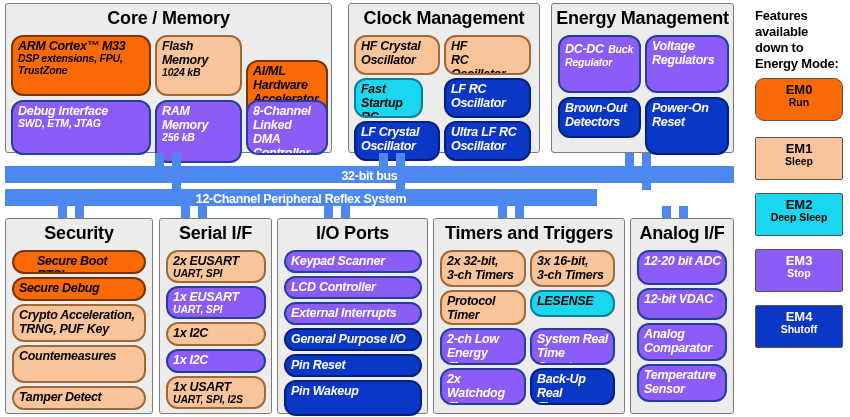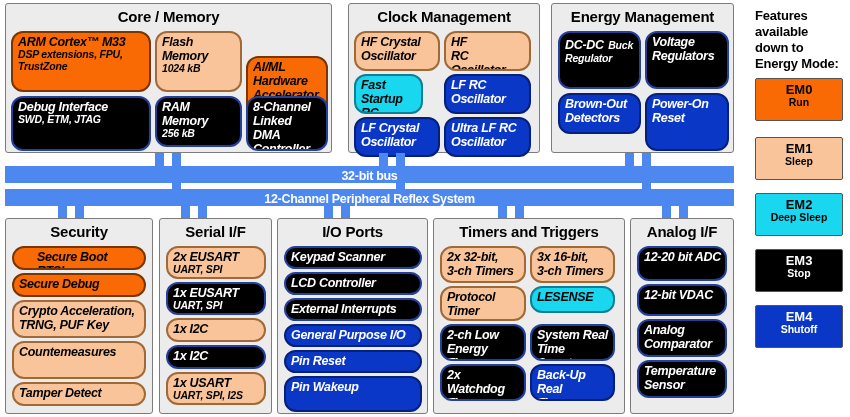--- a/index.html
+++ b/index.html
@@ -6,37 +6,37 @@
   body{
     width:850px;height:417px;position:relative;overflow:hidden;
     font-family:"Liberation Sans","DejaVu Sans",sans-serif;
     -webkit-font-smoothing:none;
   }
   .panel{
     position:absolute;background:#ececec;border:1px solid #7c7c7c;
     box-sizing:border-box;border-radius:3px;
   }
   .panel-title{
-    text-align:center;font-weight:bold;font-size:15px;color:#000;
+    text-align:center;font-weight:bold;font-size:18px;color:#000;
     padding-top:4px;padding-bottom:3px;letter-spacing:-0.2px;
   }
   .blocks{position:relative;}
   .blk{
     position:absolute;box-sizing:border-box;border:2px solid #0f172a;
     border-radius:12px;padding:2px 4px 0 5px;overflow:hidden;
     line-height:1.12;
     font-style:italic;
   }
   .blk .t1{font-weight:bold;font-size:12.5px;display:block;letter-spacing:-0.3px;}
   .blk .t2{font-weight:bold;font-size:10.5px;display:block;letter-spacing:-0.2px;}
   
   .c-em0{background:#f96a05;border-color:#7a3602;color:#000;}
   .c-em1{background:#fac49a;border-color:#a06a38;color:#000;}
   .c-em2{background:#1ad7f0;border-color:#0e7f94;color:#000;}
-  .c-em3{background:#000000;border-color:#22409c;color:#ffffff;}
+  .c-em3{background:#8b5cf6;border-color:#22409c;color:#ffffff;}
   .c-em4{background:#0a37c6;border-color:#05207a;color:#ffffff;}
 
   
   .bus{
     position:absolute;background:#4d88f0;color:#ffffff;font-weight:bold;
     font-size:12.5px;text-align:center;box-sizing:border-box;
     letter-spacing:-0.3px;line-height:1;
   }
   .stub{position:absolute;background:#4d88f0;}
 
@@ -70,21 +70,21 @@
       </div>
       <div class="blk c-em0" style="left: 240px; top: 3px; width: 82px; height: 61px; margin-top: 25px;">
         <span class="t1">AI/ML</span>
         <span class="t1">Hardware</span>
         <span class="t1">Accelerator</span>
       </div>
       <div class="blk c-em3" style="left: 5px; top: 68px; width: 140px; height: 55px;">
         <span class="t1">Debug Interface</span>
         <span class="t2">SWD, ETM, JTAG</span>
       </div>
-      <div class="blk c-em3" style="left: 149px; top: 68px; width: 87px; height: 51px;">
+      <div class="blk c-em3" style="left: 149px; top: 68px; width: 87px; height: 63px;">
         <span class="t1">RAM Memory</span>
         <span class="t2">256 kB</span>
       </div>
       <div class="blk c-em3" style="left: 240px; top: 68px; width: 82px; height: 55px;">
         <span class="t1">8-Channel</span>
         <span class="t1">Linked DMA</span>
         <span class="t1">Controller</span>
       </div>
     </div>
 </div>
@@ -146,21 +146,21 @@
 <div class="stub" style="left:642px;top:153px;width:9px;height:14px;"></div>
 
 <div class="bus" style="left:5px;top:166px;width:729px;height:17px;padding-top:4px;">
   <span>32-bit bus</span>
 </div>
 
 <div class="stub" style="left:172px;top:183px;width:9px;height:7px;"></div>
 <div class="stub" style="left:396px;top:183px;width:9px;height:7px;"></div>
 <div class="stub" style="left:642px;top:183px;width:9px;height:7px;"></div>
 
-<div class="bus" style="left:5px;top:189px;width:729px;height:17px;padding-top:4px;">
+<div class="bus" style="left:5px;top:189px;width:592px;height:17px;padding-top:4px;">
   <span>12-Channel Peripheral Reflex System</span>
 </div>
 
 <div class="stub" style="left:58px;top:206px;width:9px;height:14px;"></div>
 <div class="stub" style="left:75px;top:206px;width:9px;height:14px;"></div>
 <div class="stub" style="left:181px;top:206px;width:9px;height:14px;"></div>
 <div class="stub" style="left:198px;top:206px;width:9px;height:14px;"></div>
 <div class="stub" style="left:324px;top:206px;width:9px;height:14px;"></div>
 <div class="stub" style="left:341px;top:206px;width:9px;height:14px;"></div>
 <div class="stub" style="left:498px;top:206px;width:9px;height:14px;"></div>
@@ -290,21 +290,21 @@
       </div>
       <div class="blk c-em3" style="left: 6px; top: 117px; width: 90px; height: 38px;">
         <span class="t1">Temperature</span>
         <span class="t1">Sensor</span>
       </div>
     </div>
 </div>
 
 <div class="legend-title" style="left:755px;top:8px;width:90px;" id="legend-title"><span>Features</span><br><span>available</span><br><span>down to</span><br><span>Energy Mode:</span></div>
 <div id="legend-modes">
-    <div class="em c-em0" style="left: 755px; top: 78px; width: 88px; height: 43px;">
+    <div class="em c-em0" style="left: 755px; top: 78px; width: 88px; height: 43px; border-radius: 9px;">
       <span class="n">EM0</span>
       <span class="s">Run</span>
     </div>
     <div class="em c-em1" style="left: 755px; top: 137px; width: 88px; height: 43px;">
       <span class="n">EM1</span>
       <span class="s">Sleep</span>
     </div>
     <div class="em c-em2" style="left: 755px; top: 193px; width: 88px; height: 43px;">
       <span class="n">EM2</span>
       <span class="s">Deep Sleep</span>

